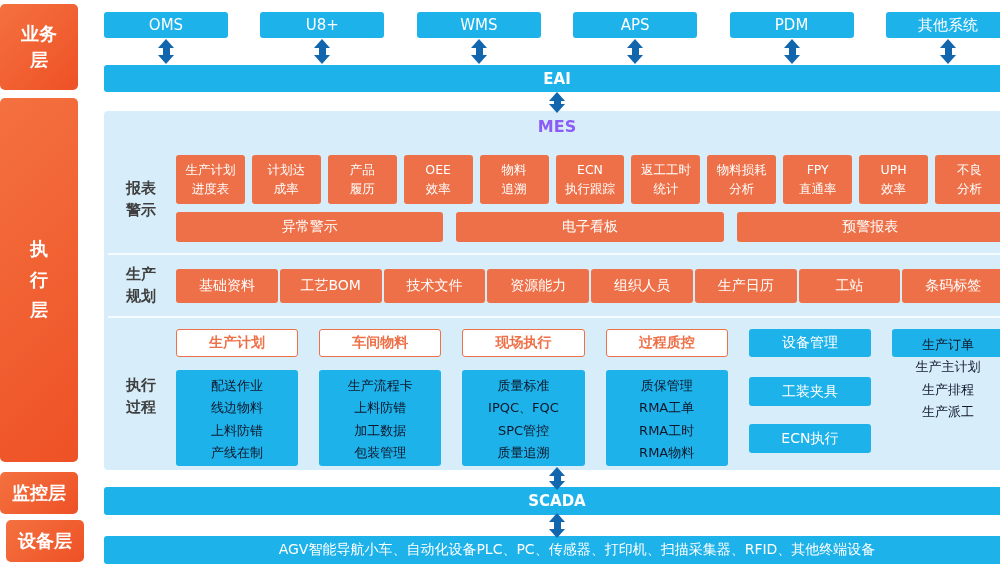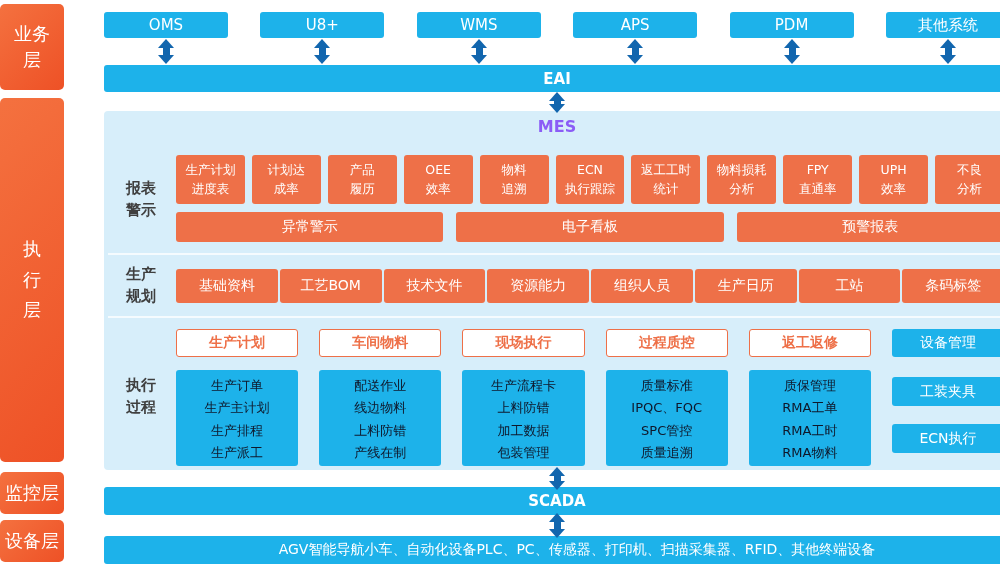--- a/index.html
+++ b/index.html
@@ -9,30 +9,30 @@
     --orange:#ee7048;
     --label-orange-1:#f4713f;
     --label-orange-2:#ee5126;
     --arrow:#1266ae;
     --ink:#3f3f3f;
   }
   body{ font-family:"DejaVu Sans","Liberation Sans",sans-serif; background:#fff; }
   .canvas{ position:relative; width:1000px; height:566px; background:#fff; overflow:hidden; }
 
   
-  .layer-label{ position:absolute; left:0; width:64px;
+  .layer-label{ position:absolute; left:0; width:78px;
     background:linear-gradient(135deg,var(--label-orange-1),var(--label-orange-2));
-    color:#fff; font-size:18px; font-weight:normal; border-radius:5px;
+    color:#fff; font-size:18px; font-weight:bold; border-radius:5px;
     display:flex; align-items:center; justify-content:center; text-align:center; }
   .layer-label .wrap2{ width:40px; line-height:1.45; }
   .layer-label .wrap1{ width:20px; line-height:1.7; }
   #lbl-business{ top:4px; height:86px; }
   #lbl-execution{ top:98px; height:364px; }
   #lbl-monitor{ top:472px; height:42px; }
-  #lbl-device{ top:520px; height:42px; }
+  #lbl-device{ top:520px; height:42px;margin-left:6px; }
 
   .content{ position:absolute; left:88px; top:8px; width:906px; height:566px;margin-left:16px; }
 
   
   .sys-row{ position:absolute; top:4px; left:0; right:0; height:26px; display:flex; justify-content:space-between; }
   .sys-box{ width:124px; background:var(--cyan); color:#fff; font-size:15px; border-radius:3px;
     display:flex; align-items:center; justify-content:center; }
 
   
   .bar{ position:absolute; left:0; right:0; background:var(--cyan); color:#fff; border-radius:3px;
@@ -210,21 +210,20 @@
       <div class="sep" id="sep2"></div>
 
       <div class="sec-label" id="lbl-process">
           <span>执行过程</span>
         </div>
       <div id="process-grid">
         <div class="grp-header">生产计划</div>
         <div class="grp-header">车间物料</div>
         <div class="grp-header">现场执行</div>
         <div class="grp-header">过程质控</div>
-        <div class="grp-header">返工返修</div>
         <div class="side-top">设备管理</div>
 
         <div class="grp-body">生产订单
 生产主计划
 生产排程
 生产派工</div>
         <div class="grp-body">配送作业
 线边物料
 上料防错
 产线在制</div>

